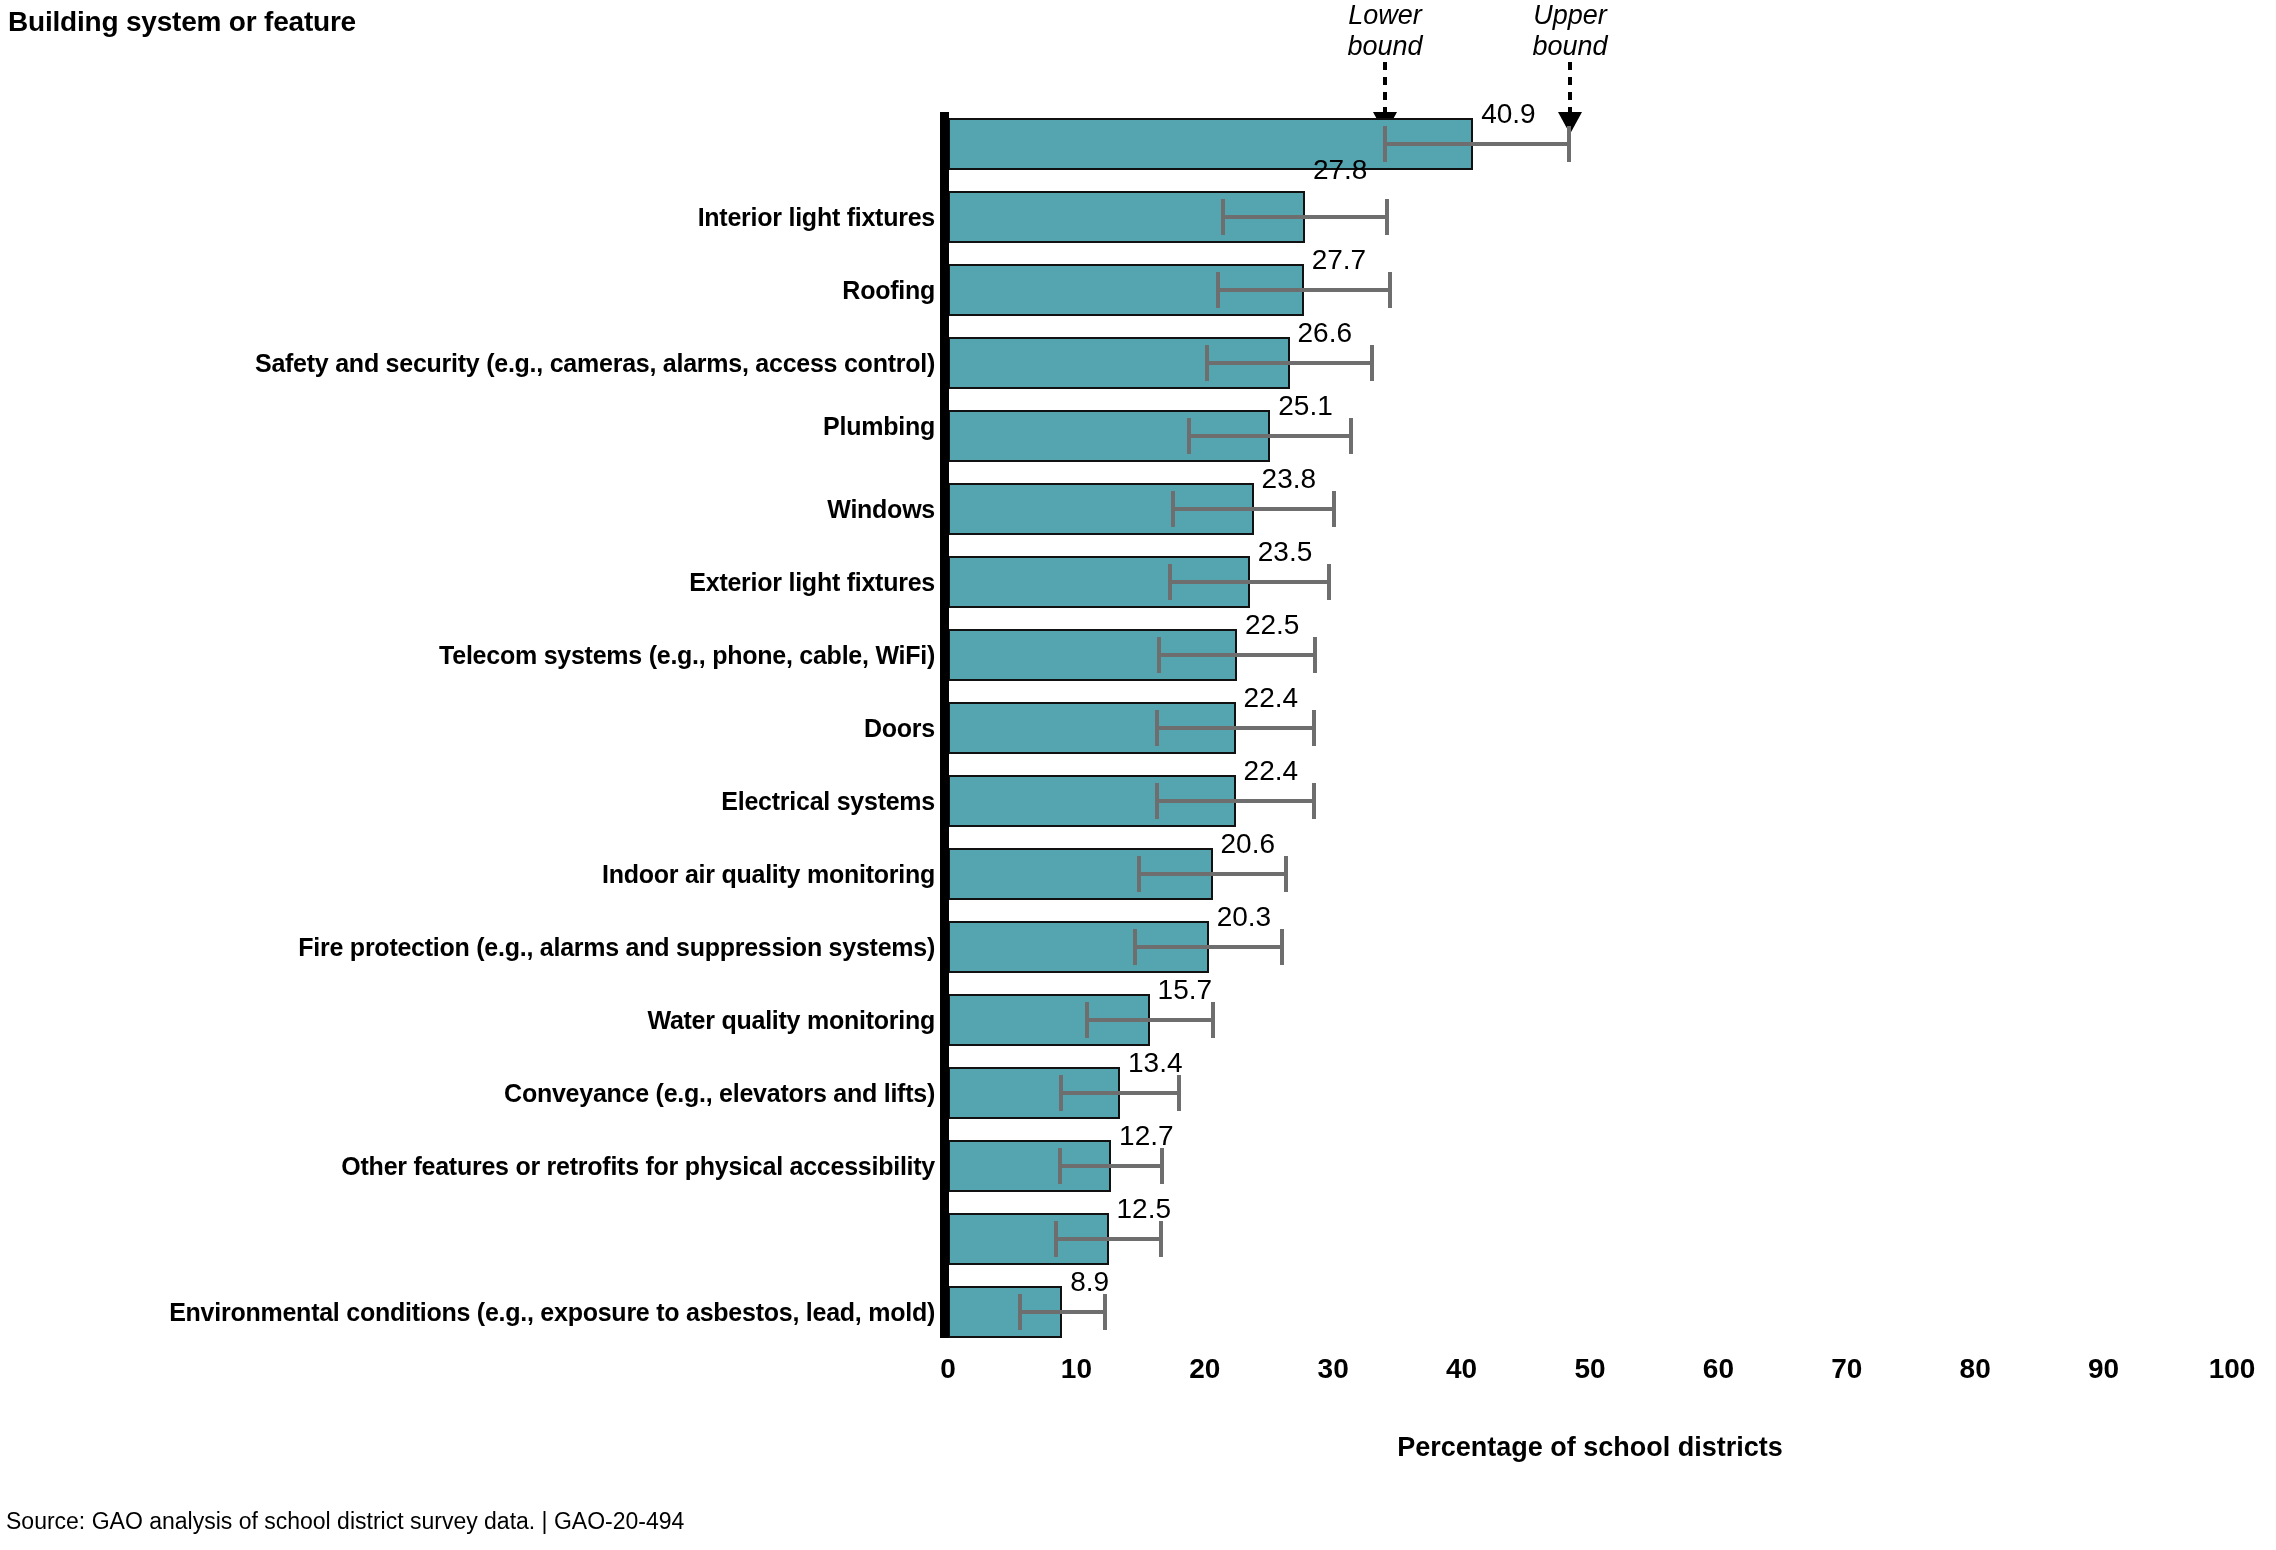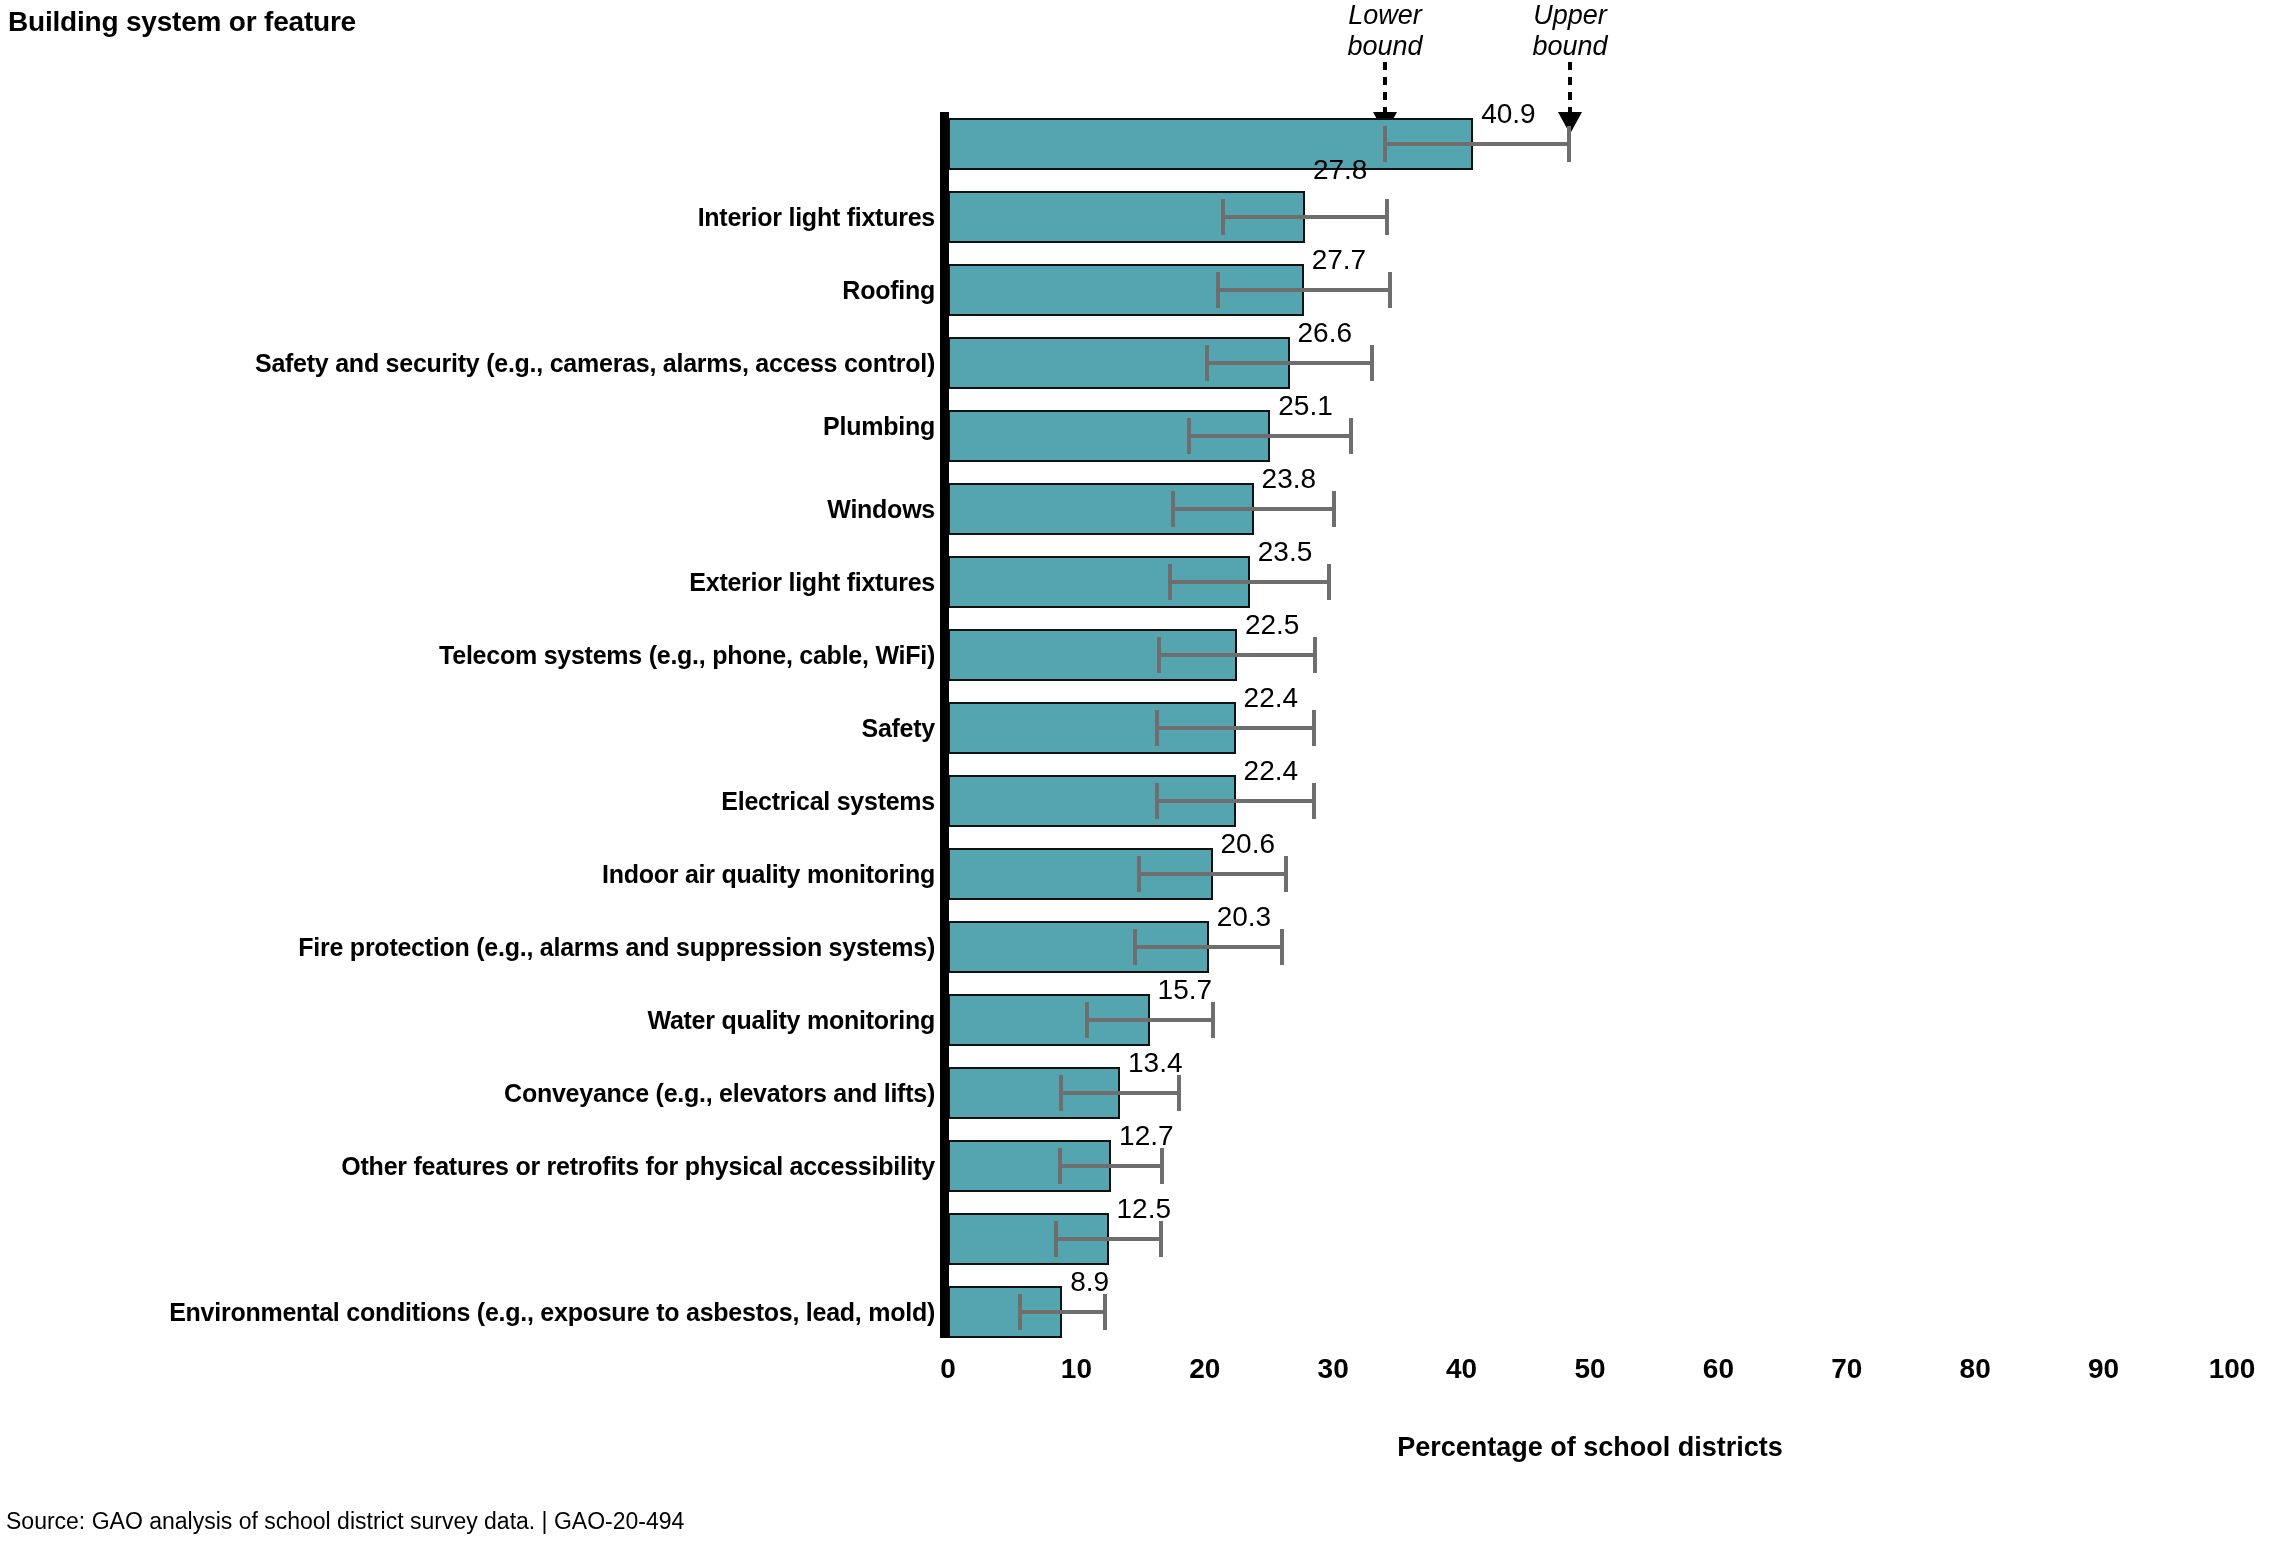--- a/index.html
+++ b/index.html
@@ -257,21 +257,21 @@
 
   <div id="source-line">Source: GAO analysis of school district survey data.  |  GAO-20-494</div>
 
     <div class="cat-label" style="top: 191px;">Interior light fixtures</div>
     <div class="cat-label" style="top: 264px;">Roofing</div>
     <div class="cat-label" style="top: 337px;">Safety and security (e.g., cameras, alarms, access control)</div>
     <div class="cat-label" style="top: 400px;">Plumbing</div>
     <div class="cat-label" style="top: 483px;">Windows</div>
     <div class="cat-label" style="top: 556px;">Exterior light fixtures</div>
     <div class="cat-label" style="top: 629px;">Telecom systems (e.g., phone, cable, WiFi)</div>
-    <div class="cat-label" style="top: 702px;">Safety</div>
+    <div class="cat-label" style="top: 702px;">Doors</div>
     <div class="cat-label" style="top: 775px;">Electrical systems</div>
     <div class="cat-label" style="top: 848px;">Indoor air quality monitoring</div>
     <div class="cat-label" style="top: 921px;">Fire protection (e.g., alarms and suppression systems)</div>
     <div class="cat-label" style="top: 994px;">Water quality monitoring</div>
     <div class="cat-label" style="top: 1067px;">Conveyance (e.g., elevators and lifts)</div>
     <div class="cat-label" style="top: 1140px;">Other features or retrofits for physical accessibility</div>
     <div class="cat-label" style="top: 1286px;">Environmental conditions (e.g., exposure to asbestos, lead, mold)</div>
     <div class="xtick" style="left: 908px;">0</div>
     <div class="xtick" style="left: 1036.4px;">10</div>
     <div class="xtick" style="left: 1164.8px;">20</div>

